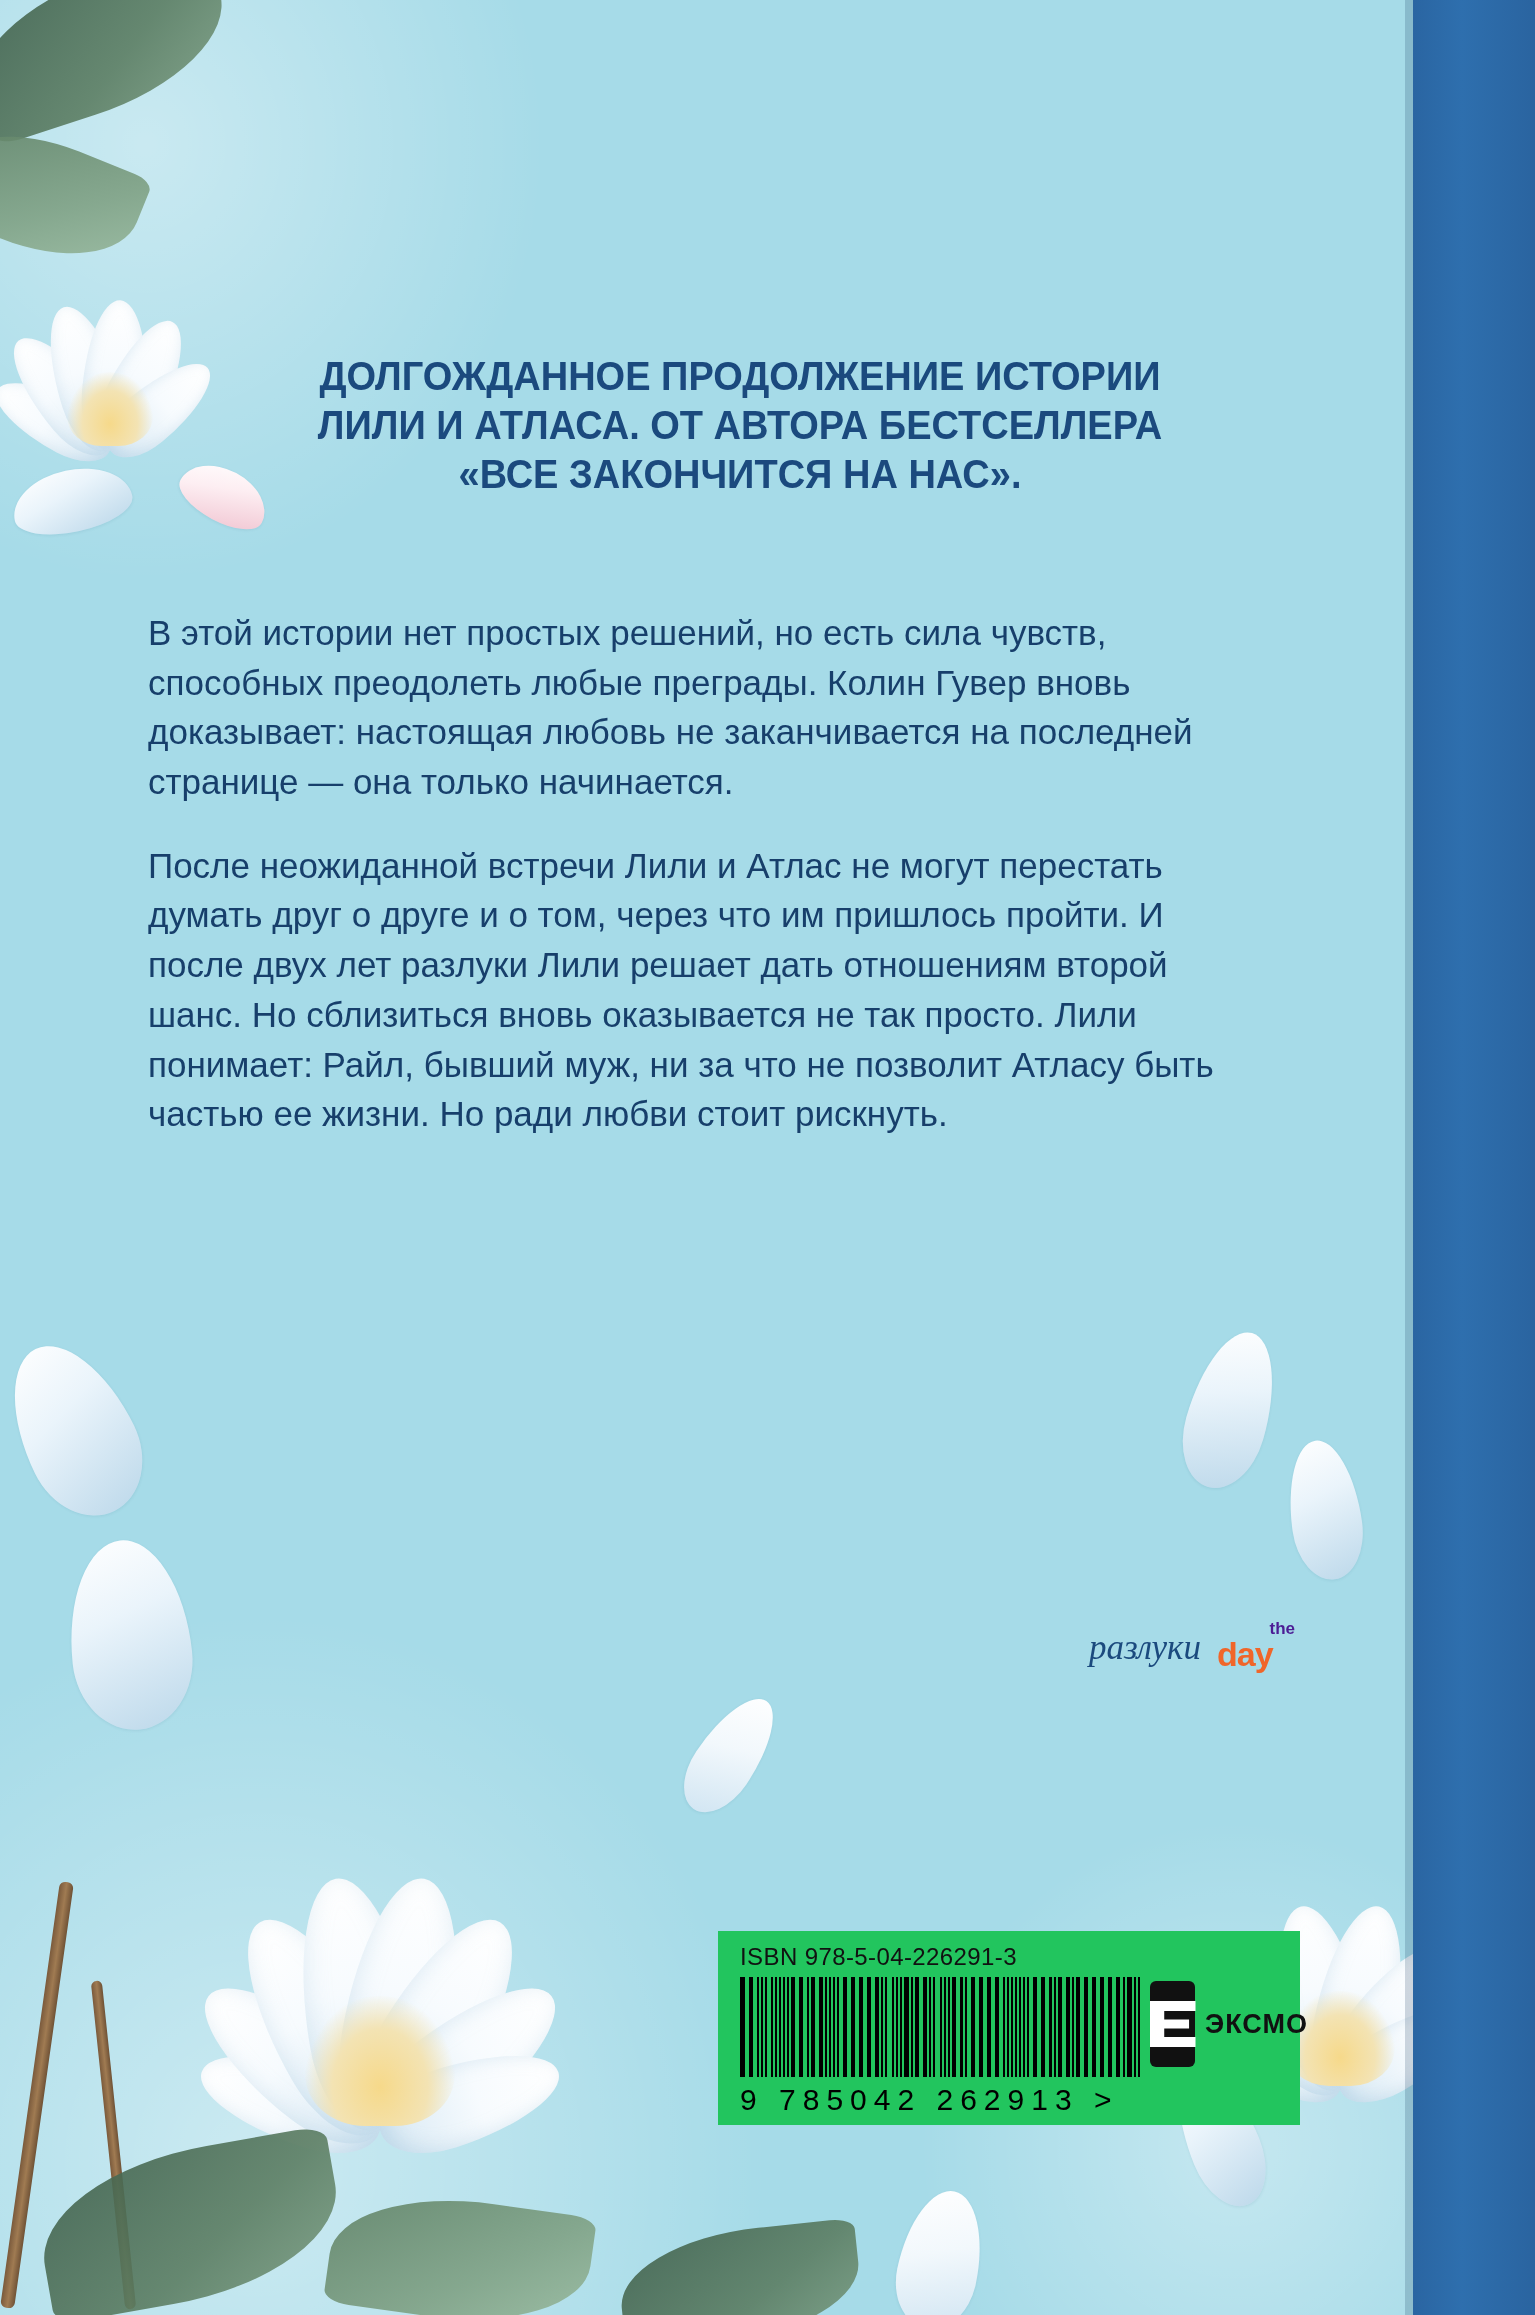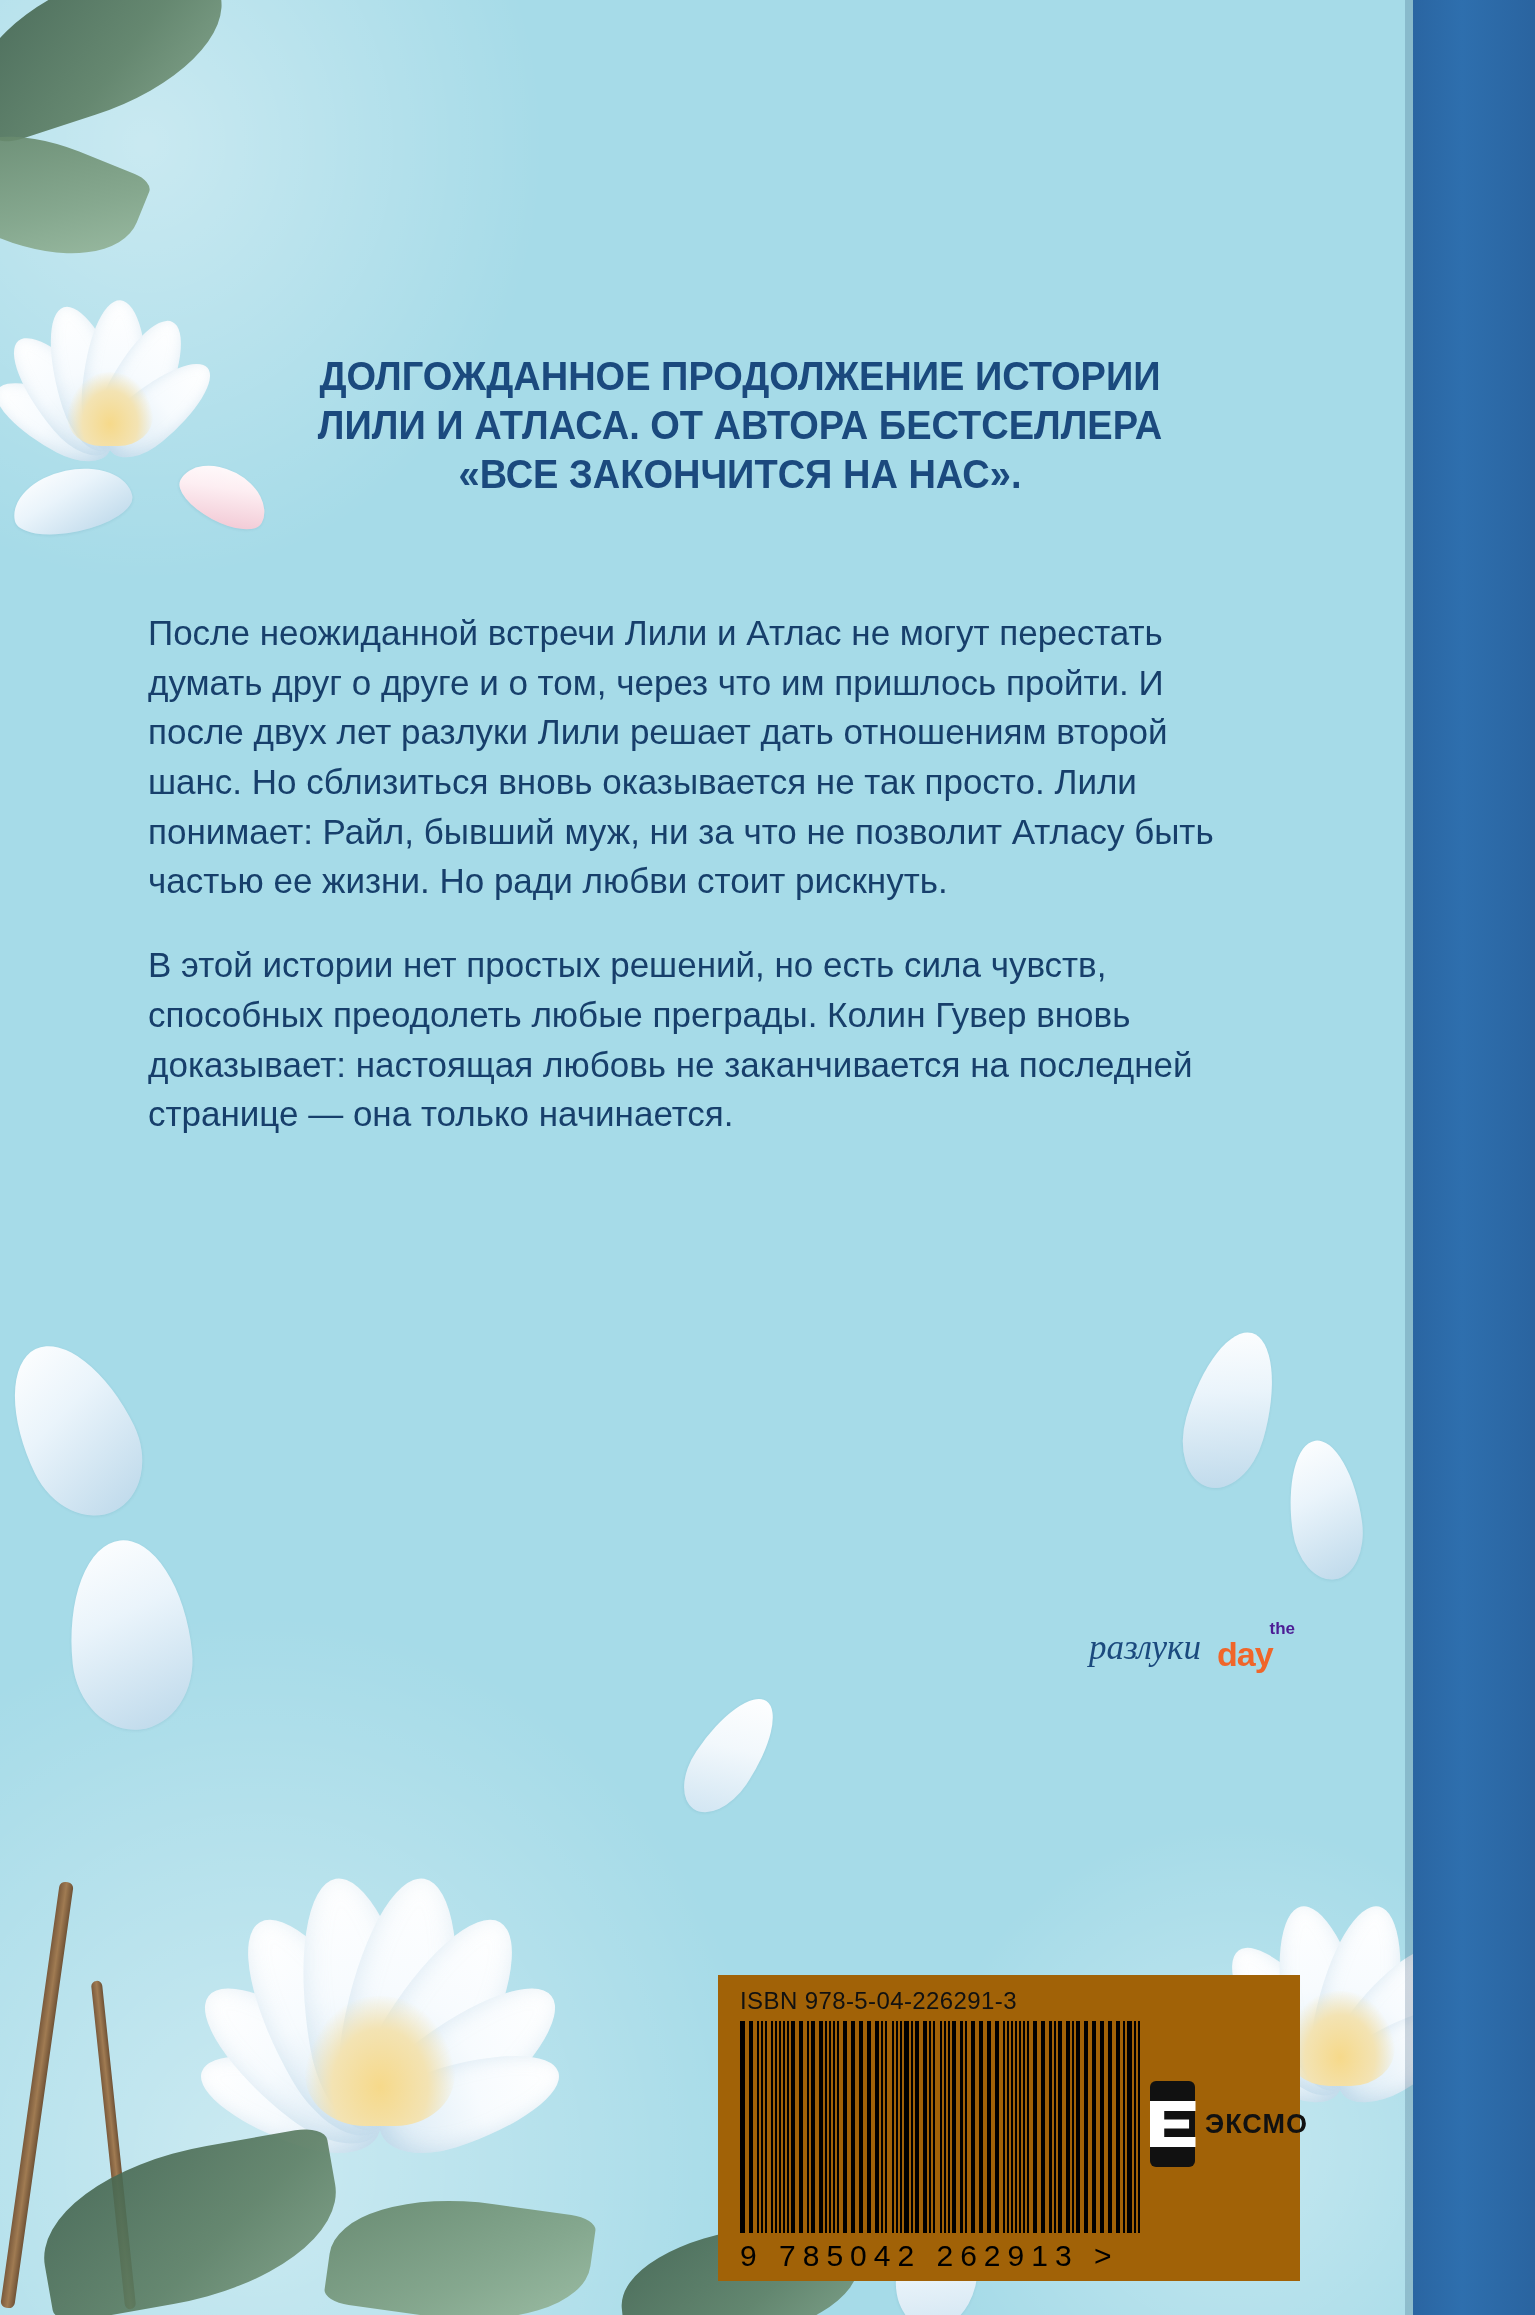--- a/index.html
+++ b/index.html
@@ -238,25 +238,24 @@
     right: 2px;
     top: -2px;
   }
 
   
   .barcode-box {
     position: absolute;
     left: 718px;
     top: 1931px;
     width: 582px;
-    height: 306px;
-    background: #a16207;
+    height: 194px;
+    background: #22c55e;
     display: flex;
     align-items: stretch;
-    margin-top: 44px;
   }
   .barcode-left {
     flex: 1 1 auto;
     padding: 12px 10px 8px 22px;
     display: flex;
     flex-direction: column;
   }
   .isbn-text {
     font-family: "Liberation Sans", sans-serif;
     font-size: 24px;
@@ -380,22 +379,22 @@
   </div>
 
   <div class="leaf dark" style="left:40px; top:2150px; width:300px; height:150px; transform:rotate(-10deg);"></div>
   <div class="leaf" style="left:330px; top:2200px; width:260px; height:120px; transform:rotate(8deg);"></div>
   <div class="leaf dark" style="left:620px; top:2230px; width:240px; height:110px; transform:rotate(-6deg);"></div>
 
 
   <div class="tagline">ДОЛГОЖДАННОЕ ПРОДОЛЖЕНИЕ ИСТОРИИ ЛИЛИ И АТЛАСА. ОТ АВТОРА БЕСТСЕЛЛЕРА «ВСЕ ЗАКОНЧИТСЯ НА НАС».</div>
 
   <div class="body-text">
+    <p>В этой истории нет простых решений, но есть сила чувств, способных преодолеть любые преграды. Колин Гувер вновь доказывает: настоящая любовь не заканчивается на последней странице — она только начинается.</p>
     <p>После неожиданной встречи Лили и Атлас не могут перестать думать друг о друге и о том, через что им пришлось пройти. И после двух лет разлуки Лили решает дать отношениям второй шанс. Но сблизиться вновь оказывается не так просто. Лили понимает: Райл, бывший муж, ни за что не позволит Атласу быть частью ее жизни. Но ради любви стоит рискнуть.</p>
-    <p>В этой истории нет простых решений, но есть сила чувств, способных преодолеть любые преграды. Колин Гувер вновь доказывает: настоящая любовь не заканчивается на последней странице — она только начинается.</p>
   </div>
 
 
   <div class="attribution">
     <div class="row2">
       <span>разлуки</span>
       <span class="the-day-logo">
         <span class="day">day</span>
         <span class="the">the</span>
       </span>

